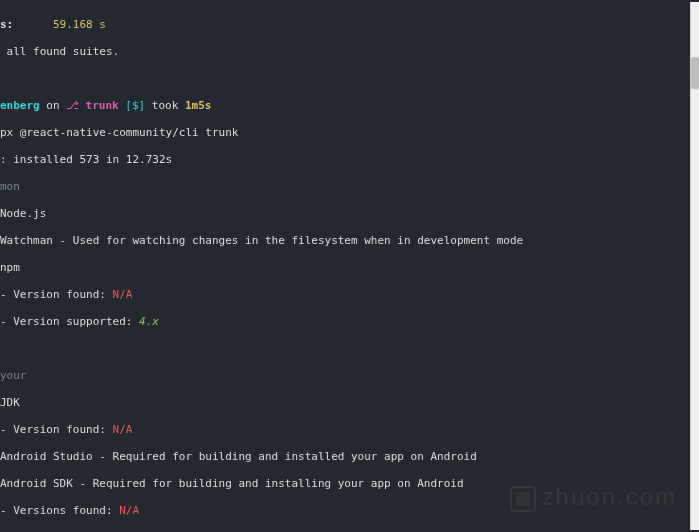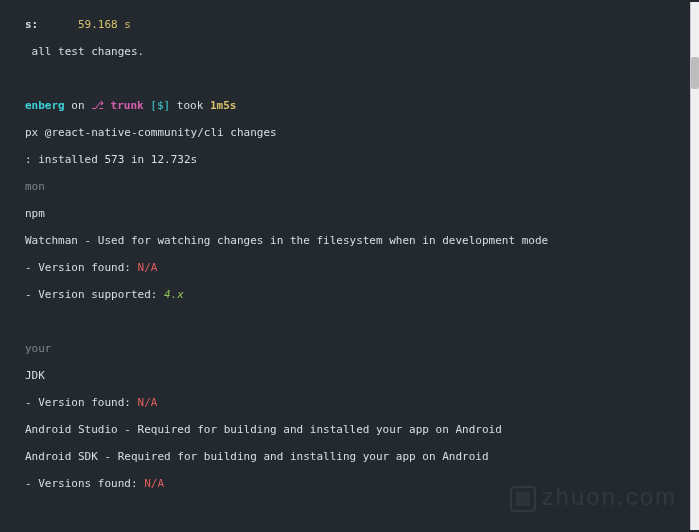--- a/index.html
+++ b/index.html
@@ -12,21 +12,21 @@
     font-size: 11px;
     line-height: 13.5px;
     color: #d9dfe2;
     overflow: hidden;
     position: relative;
   }
   .term {
     white-space: pre;
     padding: 4px 0 0 0;
   }
-  .line { white-space: pre; padding-left: 25px; }
+  .line { white-space: pre; }
   .cyan  { color: #3bd0d6; }
   .mag   { color: #d85fb0; }
   .yel   { color: #d7c26a; }
   .grey  { color: #7b858c; }
   .red   { color: #e05c5c; }
   .green { color: #8fbf5a; font-style: italic; }
   .bold  { font-weight: bold; }
   .scrollbar {
     position: absolute;
     right: 0;
@@ -68,28 +68,29 @@
     position:absolute;
     left:4px;top:4px;right:4px;bottom:4px;
     background:rgba(255,255,255,0.05);
   }
 </style>
 </head>
 <body>
 
 <div class="term">
 <div class="line"><span class="bold">s:</span>      <span class="yel">59.168 s</span></div>
-<div class="line"> all test changes.</div>
+<div class="line"> all found suites.</div>
 <div class="line">&nbsp;</div>
 <div class="line"><span class="cyan bold">enberg</span><span> on </span><span class="mag">⎇ </span><span class="mag bold">trunk</span><span class="cyan"> [$]</span><span> took </span><span class="yel bold">1m5s</span></div>
-<div class="line">px @react-native-community/cli changes</div>
+<div class="line">px @react-native-community/cli trunk</div>
 <div class="line">: installed 573 in 12.732s</div>
 <div class="line grey">mon</div>
+<div class="line">Node.js</div>
+<div class="line">Watchman - Used for watching changes in the filesystem when in development mode</div>
 <div class="line">npm</div>
-<div class="line">Watchman - Used for watching changes in the filesystem when in development mode</div>
 <div class="line"><span>- Version found: </span><span class="red">N/A</span></div>
 <div class="line"><span>- Version supported: </span><span class="green">4.x</span></div>
 <div class="line">&nbsp;</div>
 <div class="line grey">your</div>
 <div class="line">JDK</div>
 <div class="line"><span>- Version found: </span><span class="red">N/A</span></div>
 <div class="line">Android Studio - Required for building and installed your app on Android</div>
 <div class="line">Android SDK - Required for building and installing your app on Android</div>
 <div class="line"><span>- Versions found: </span><span class="red">N/A</span></div>
 

